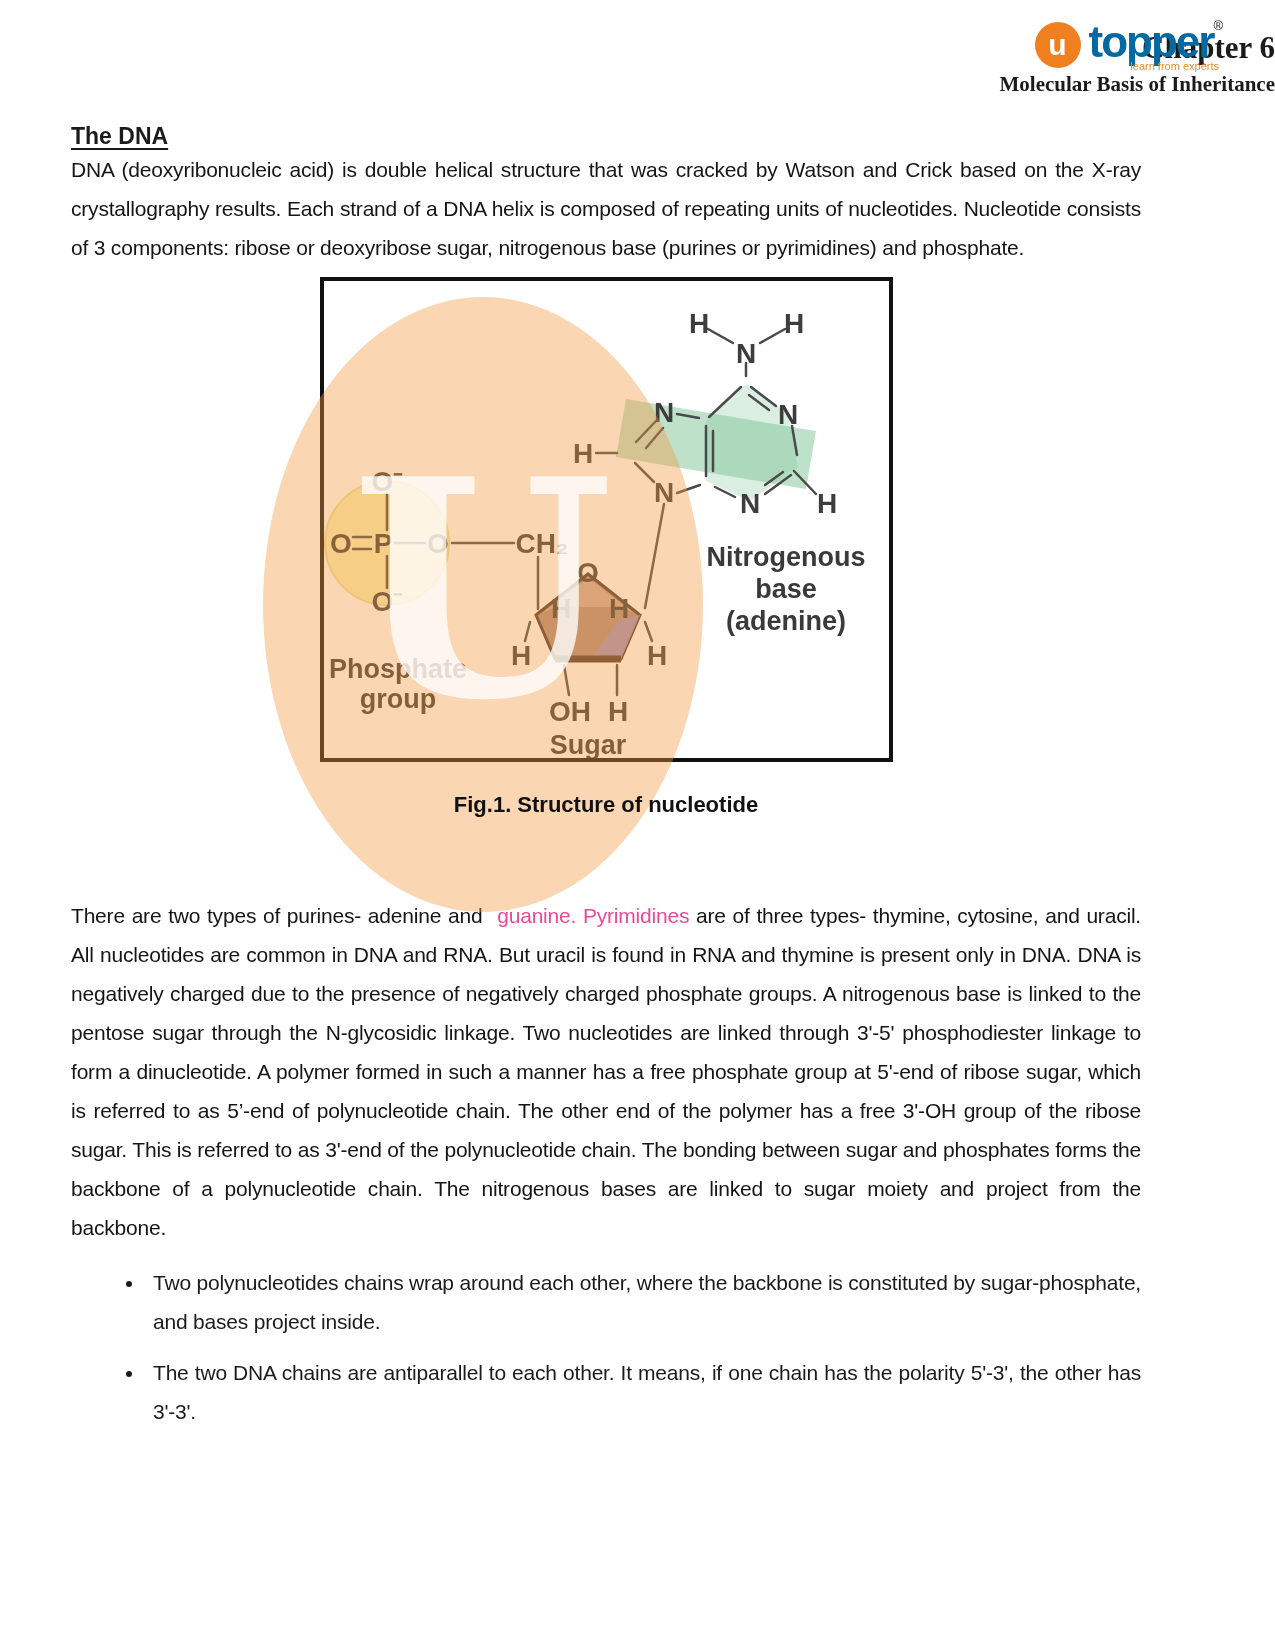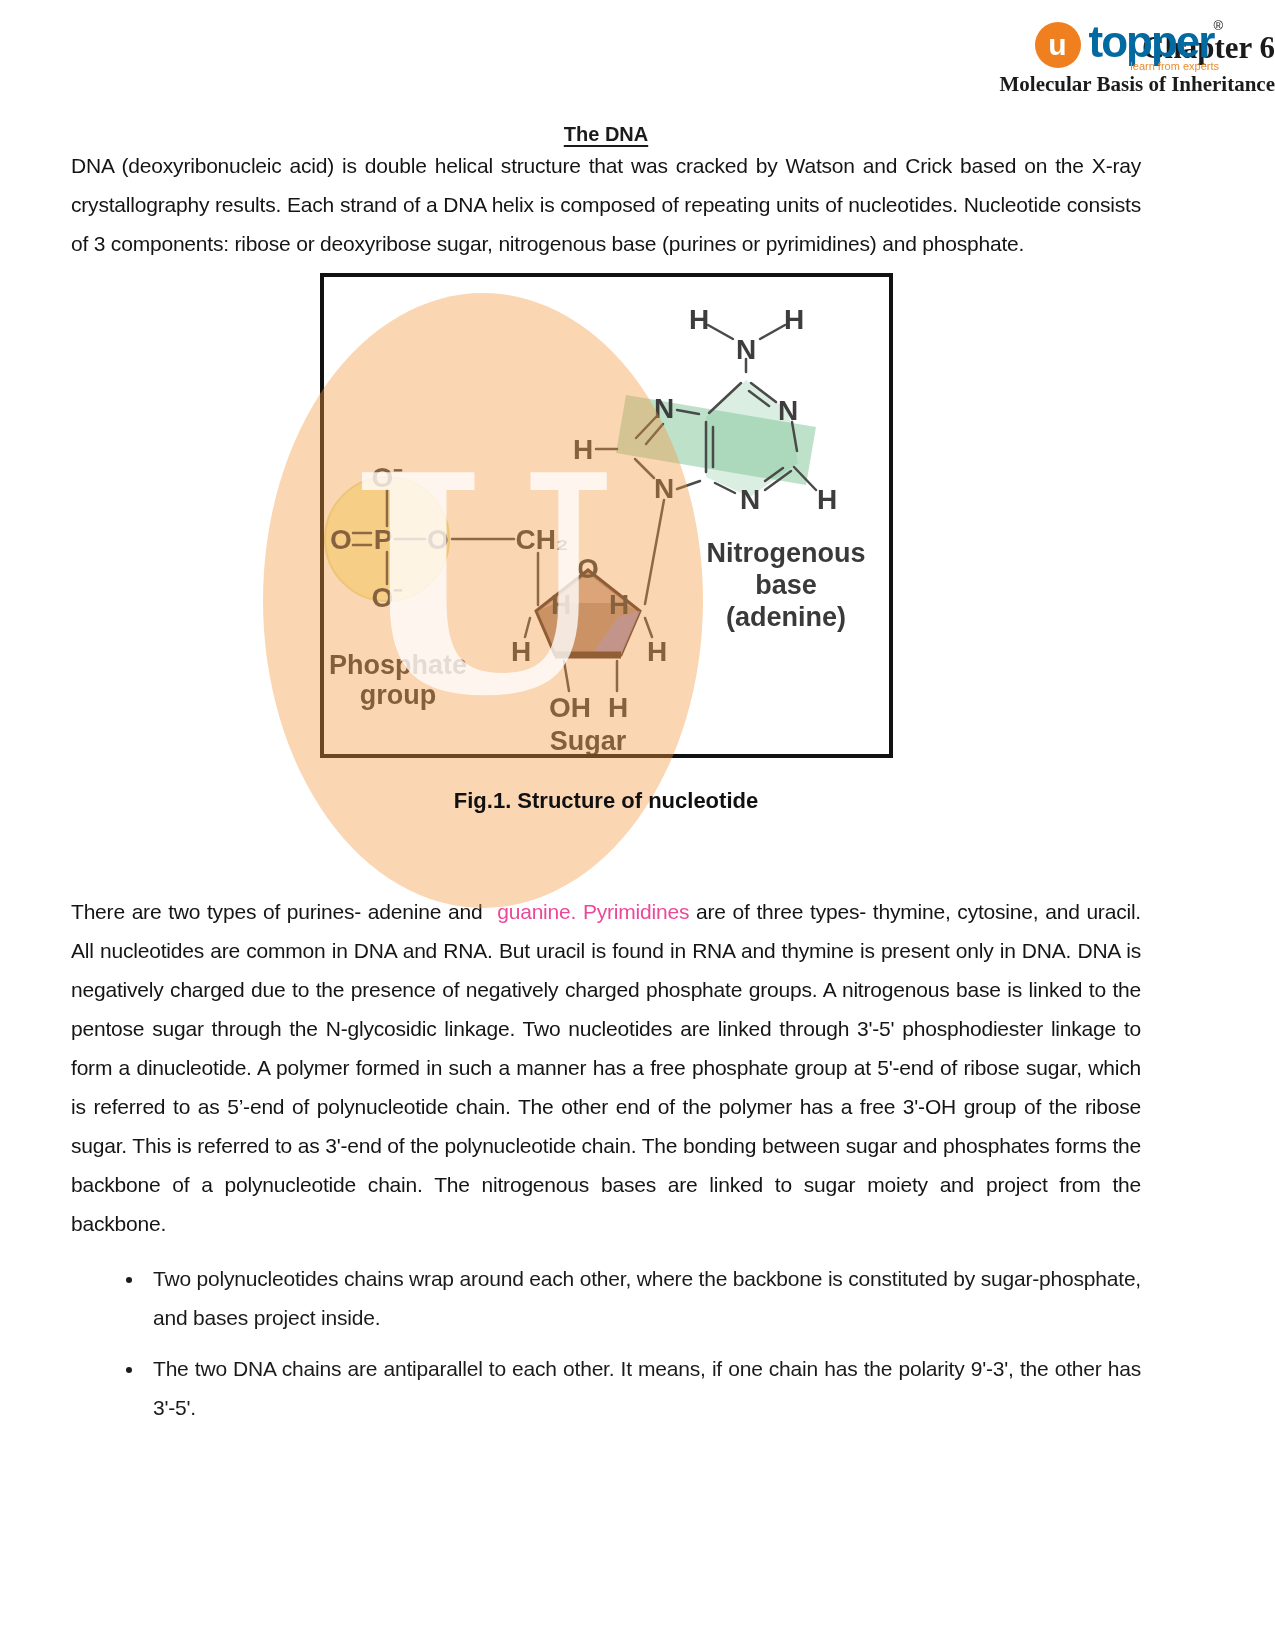--- a/index.html
+++ b/index.html
@@ -23,23 +23,22 @@
   .logo-tagline { font-size:11px; color:#e98c2e; margin-top:-6px; padding-right:4px; }
 
   
   .chapter-head { text-align:right; font-family:"Liberation Serif", serif; font-weight:bold; }
   .chapter-head .line1 { font-size:31px; }
   .chapter-head .line2 { font-size:21px; margin-top:6px; }
 
   .content { margin-left:71px; margin-right:134px; }
 
   .section-heading {
-    margin-top:26px; font-size:20px; font-weight:bold; text-decoration:underline;
+    margin-top:26px; font-size:23px; font-weight:bold; text-decoration:underline;
     text-underline-offset:4px;
-    text-align:center;
   }
 
   .para {
     font-size:21px; line-height:39px; letter-spacing:-0.2px;
     text-align:justify; color:#151515;
   }
   .wm-tint { color:#ec4899;margin-left:8px; }
 
   ul.bullet-list { margin-top:16px; padding-left:74px; }
   ul.bullet-list li { padding-left:8px; margin-bottom:12px; font-size:21px; line-height:39px; letter-spacing:-0.2px; text-align:justify; }
@@ -208,17 +207,17 @@
       </div>
 
       <div class="figcaption">Fig.1. Structure of nucleotide</div>
     </div>
 
     <p class="para" style="margin-top:78px;"><span>There are two types of purines- adenine and </span><span class="wm-tint">guanine. Pyrimidines</span><span> are of three types- thymine, cytosine, and uracil. All nucleotides are common in DNA and RNA. But uracil is found in RNA and thymine is present only in DNA. DNA is negatively charged due to the presence of negatively charged phosphate groups. A nitrogenous base is linked to the pentose sugar through the N-glycosidic linkage. Two nucleotides are linked through 3'-5' phosphodiester linkage to form a dinucleotide. A polymer formed in such a manner has a free phosphate group at 5'-end of ribose sugar, which is referred to as 5’-end of polynucleotide chain. The other end of the polymer has a free 3'-OH group of the ribose sugar. This is referred to as 3'-end of the polynucleotide chain. The bonding between sugar and phosphates forms the backbone of a polynucleotide chain. The nitrogenous bases are linked to sugar moiety and project from the backbone.</span></p>
 
 
     <ul class="bullet-list">
       <li>Two polynucleotides chains wrap around each other, where the backbone is constituted by sugar-phosphate, and bases project inside.</li>
-      <li>The two DNA chains are antiparallel to each other. It means, if one chain has the polarity 9'-3', the other has 3'-5'.</li>
+      <li>The two DNA chains are antiparallel to each other. It means, if one chain has the polarity 5'-3', the other has 3'-3'.</li>
     </ul>
 
   </div>
 </div>
 
 </body></html>

